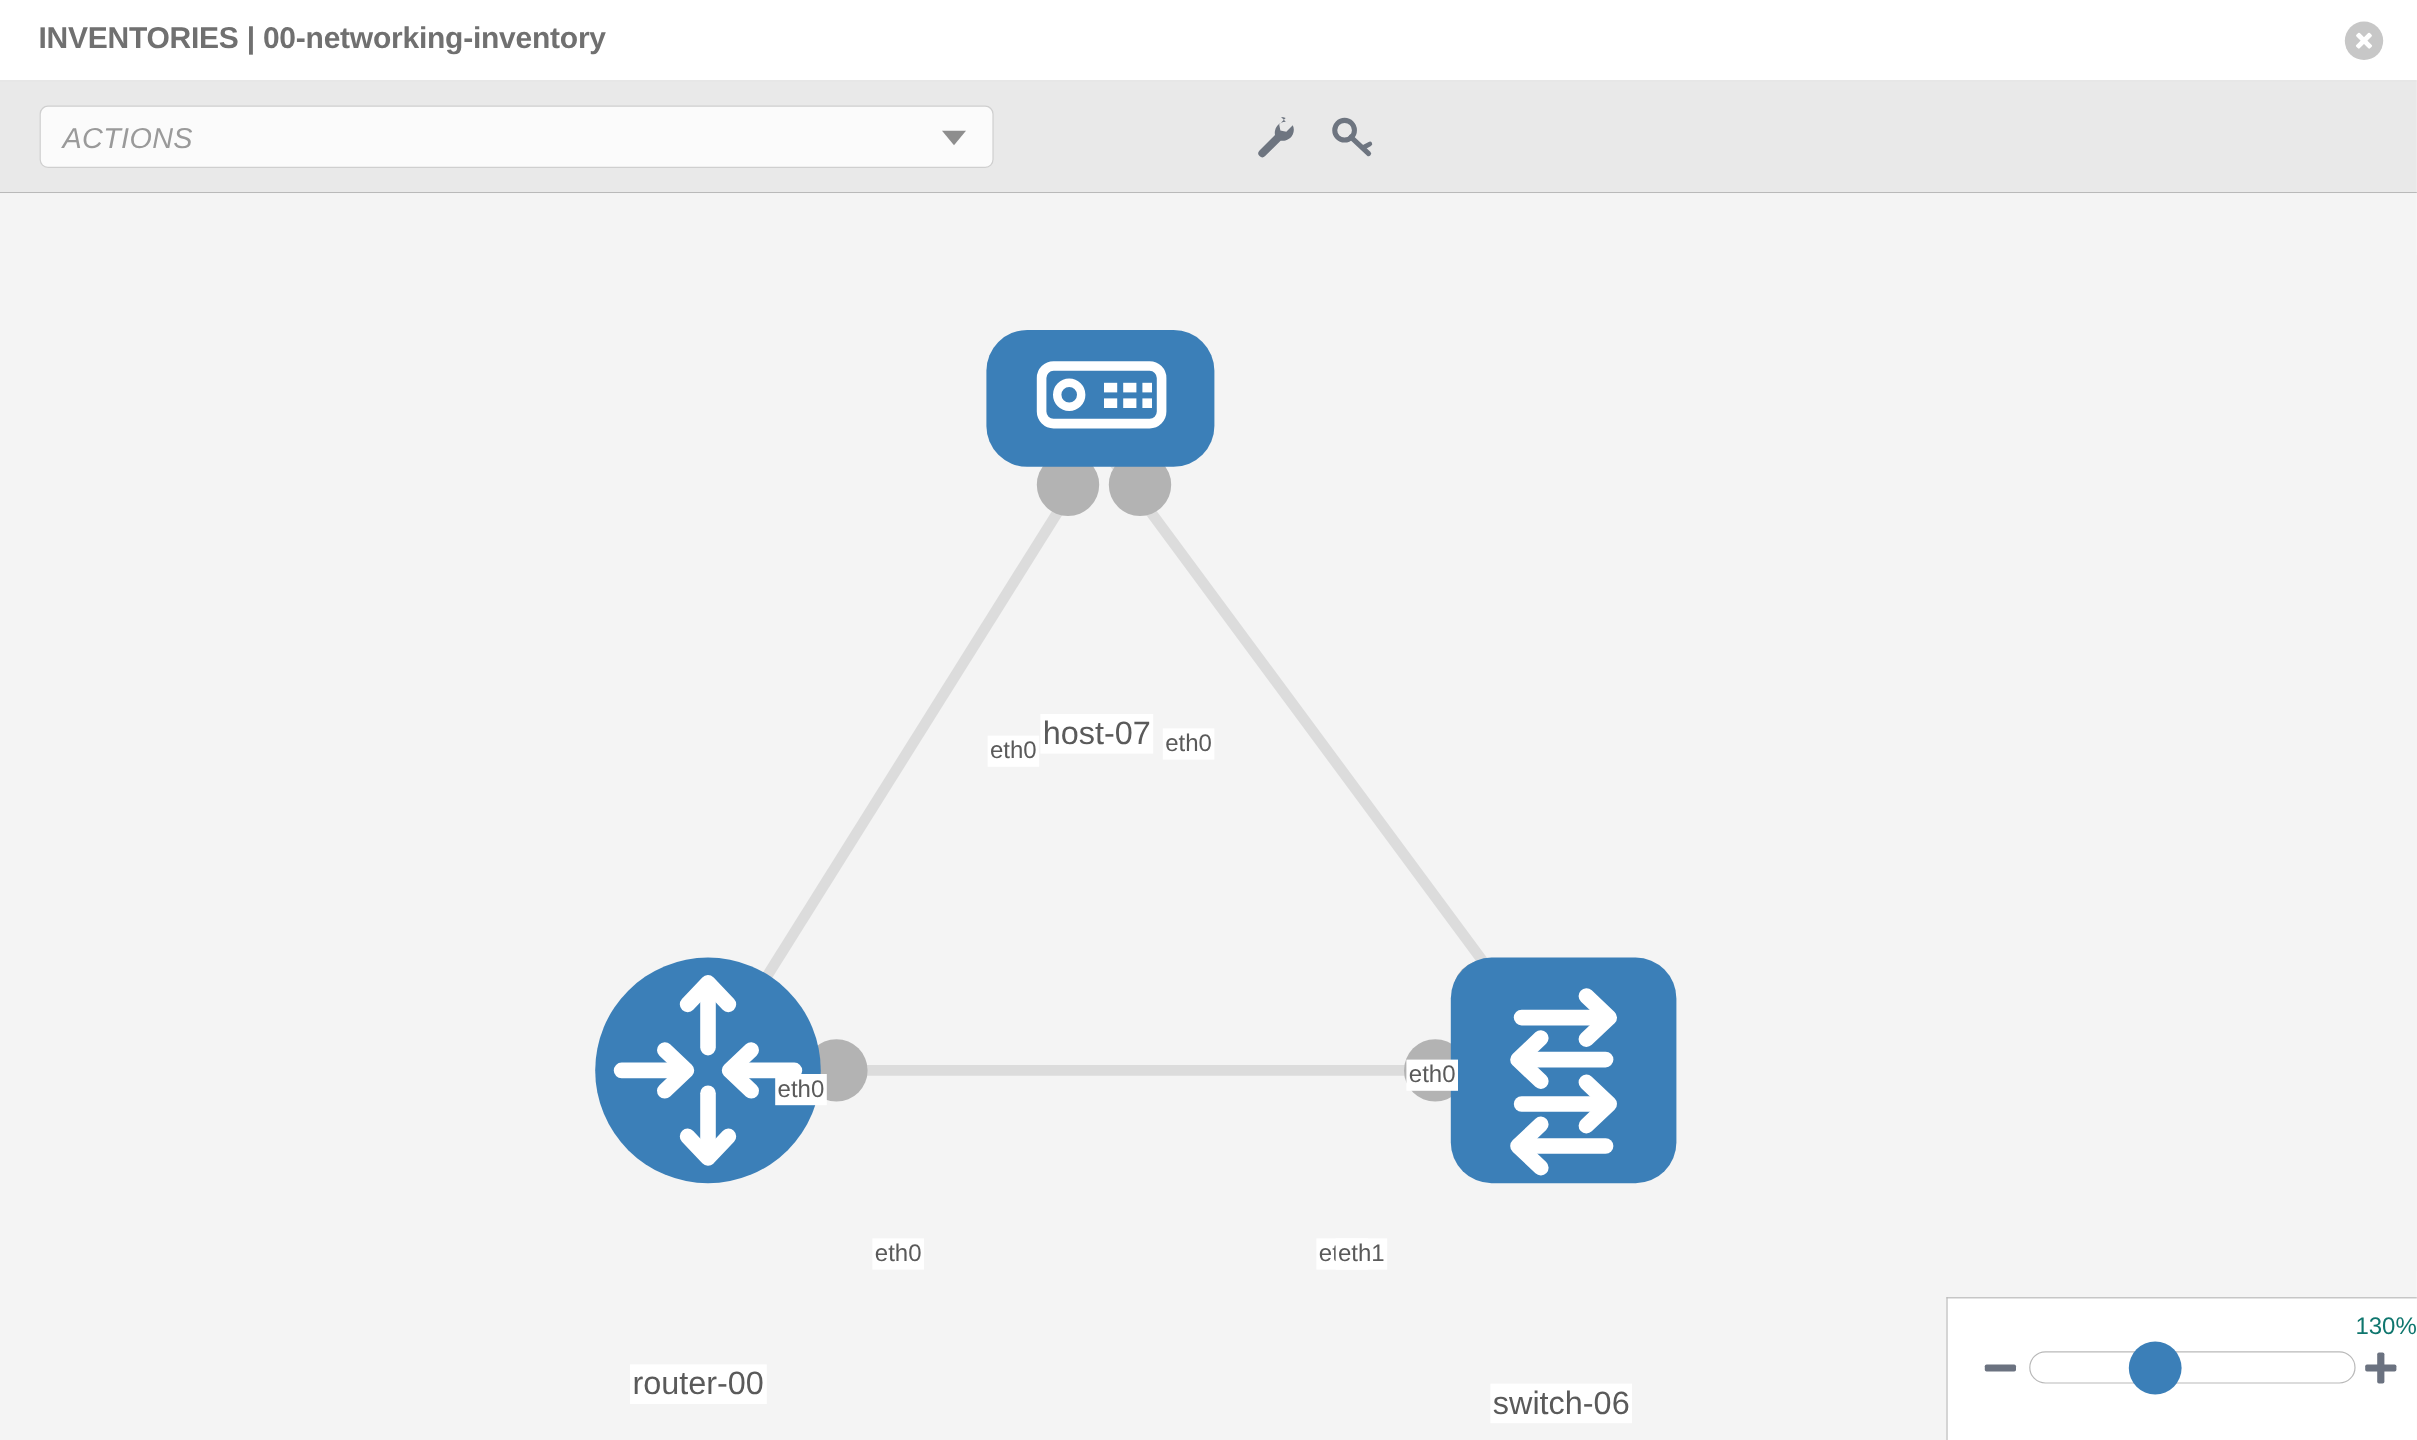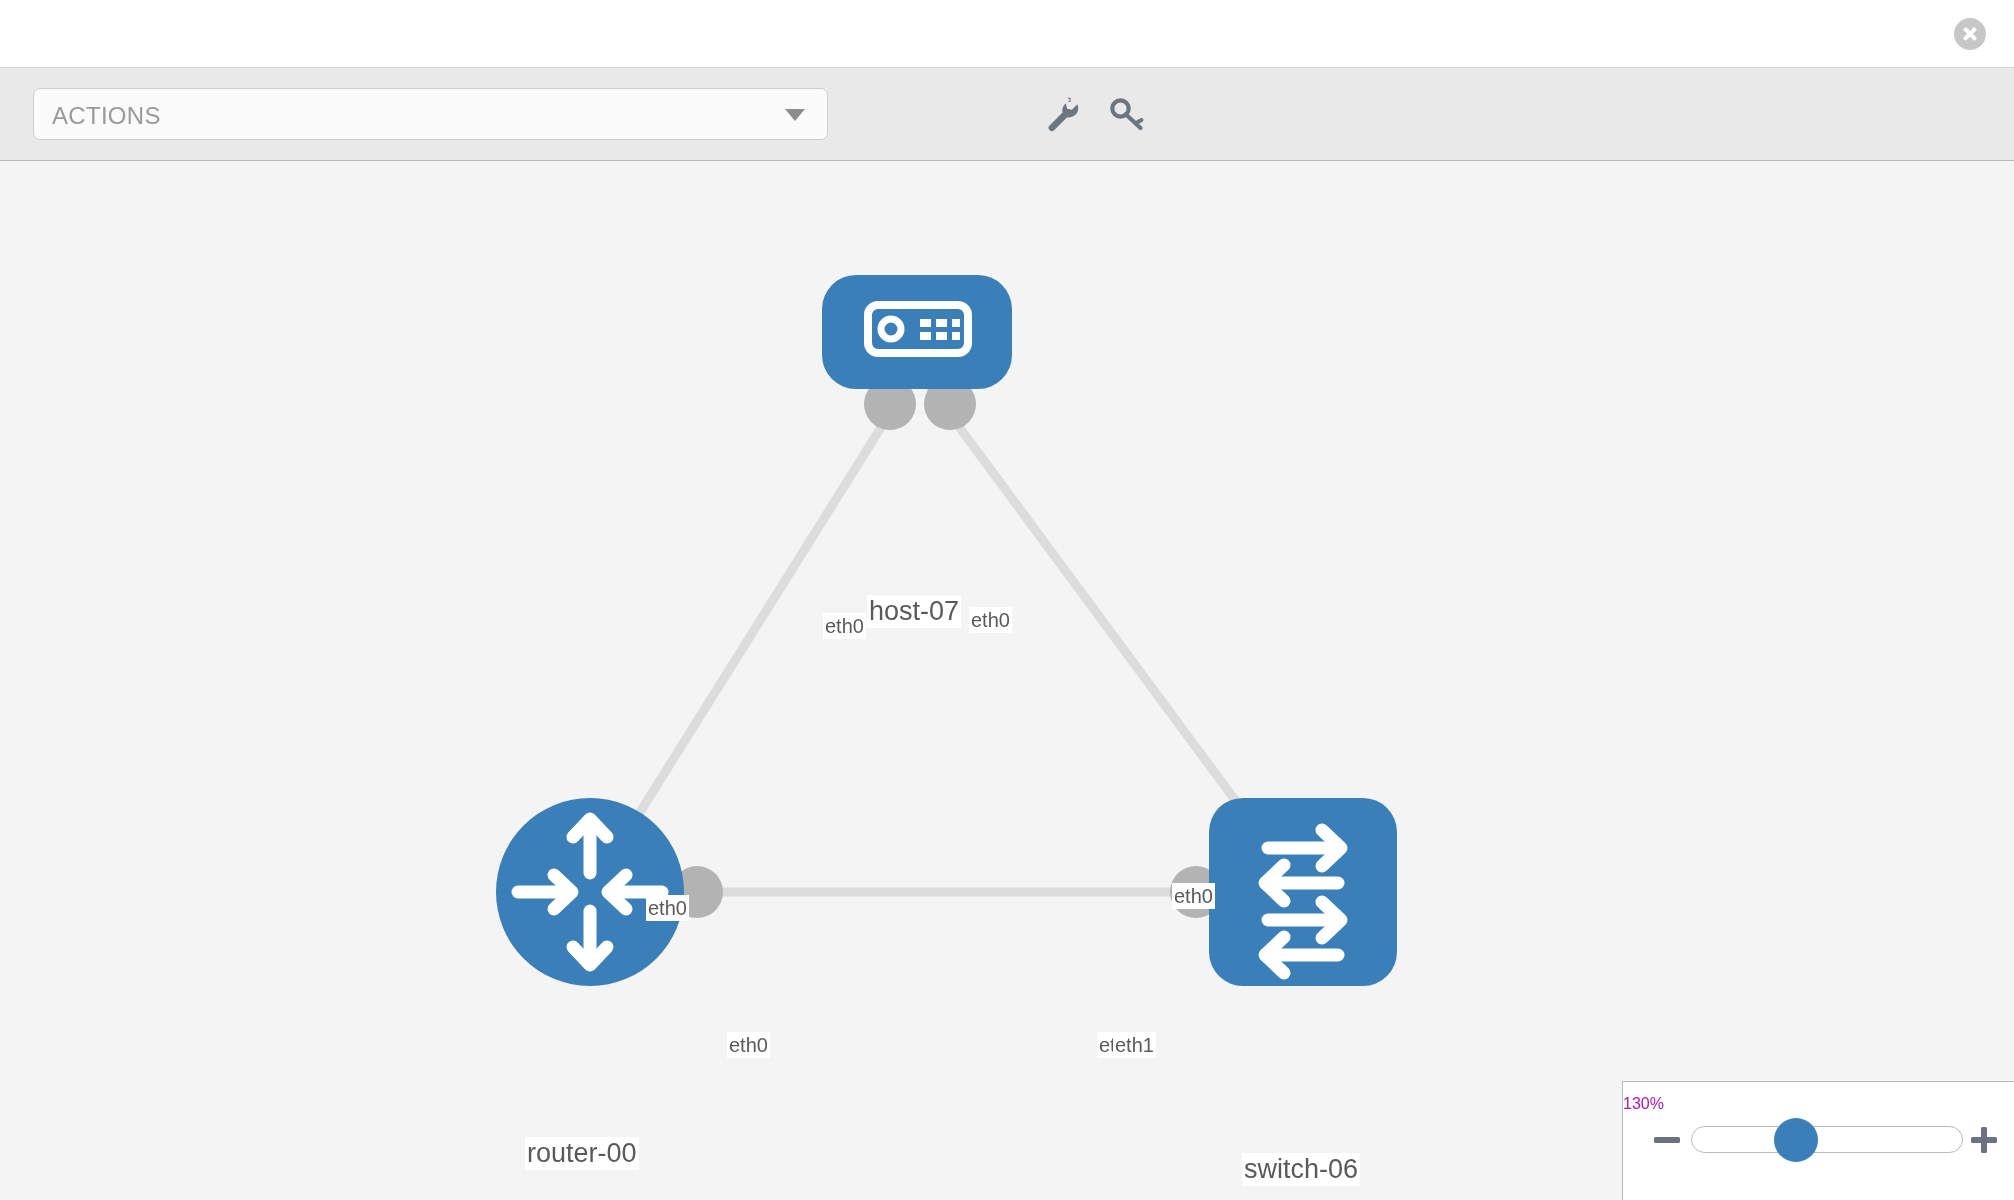--- a/index.html
+++ b/index.html
@@ -62,20 +62,21 @@
 
   
   .toolbar {
     position: absolute;
     left: 0; top: 68px;
     width: 2014px;
     height: 93px;
     background: #e9e9e9;
     border-bottom: 1px solid #b9b9b9;
     box-sizing: border-box;
+    font-style: italic;
   }
   .actions-select {
     position: absolute;
     left: 33px;
     top: 20px;
     width: 795px;
     height: 52px;
     background: #fbfbfb;
     border: 1px solid #cfcfcf;
     border-radius: 7px;
@@ -171,23 +172,23 @@
     background: #ffffff;
     border: 1px solid #b9b9b9;
     border-right: none;
     border-bottom: none;
     box-sizing: border-box;
   }
   .zoom-value {
     position: absolute;
     top: 13px;
     left: 0; right: 0;
-    text-align: left;
-    font-size: 16px;
-    color: #a21caf;
+    text-align: right;
+    font-size: 20px;
+    color: #0f766e;
   }
   .zoom-minus, .zoom-plus {
     position: absolute;
     top: 44px;
     width: 28px;
     height: 28px;
     cursor: pointer;
   }
   .zoom-minus { left: 30px; }
   .zoom-plus  { right: 16px; }
@@ -226,20 +227,21 @@
     height: 44px;
     border-radius: 50%;
     background: #3b7fb8;
     cursor: grab;
   }
 </style>
 </head>
 <body>
 
 <div class="header">
+  <div class="page-title">INVENTORIES | 00-networking-inventory</div>
   <div class="close-btn"></div>
 </div>
 
 <div class="toolbar">
 
   <div class="actions-select">
     <span class="label">ACTIONS</span>
     <span class="caret"></span>
   </div>
 

